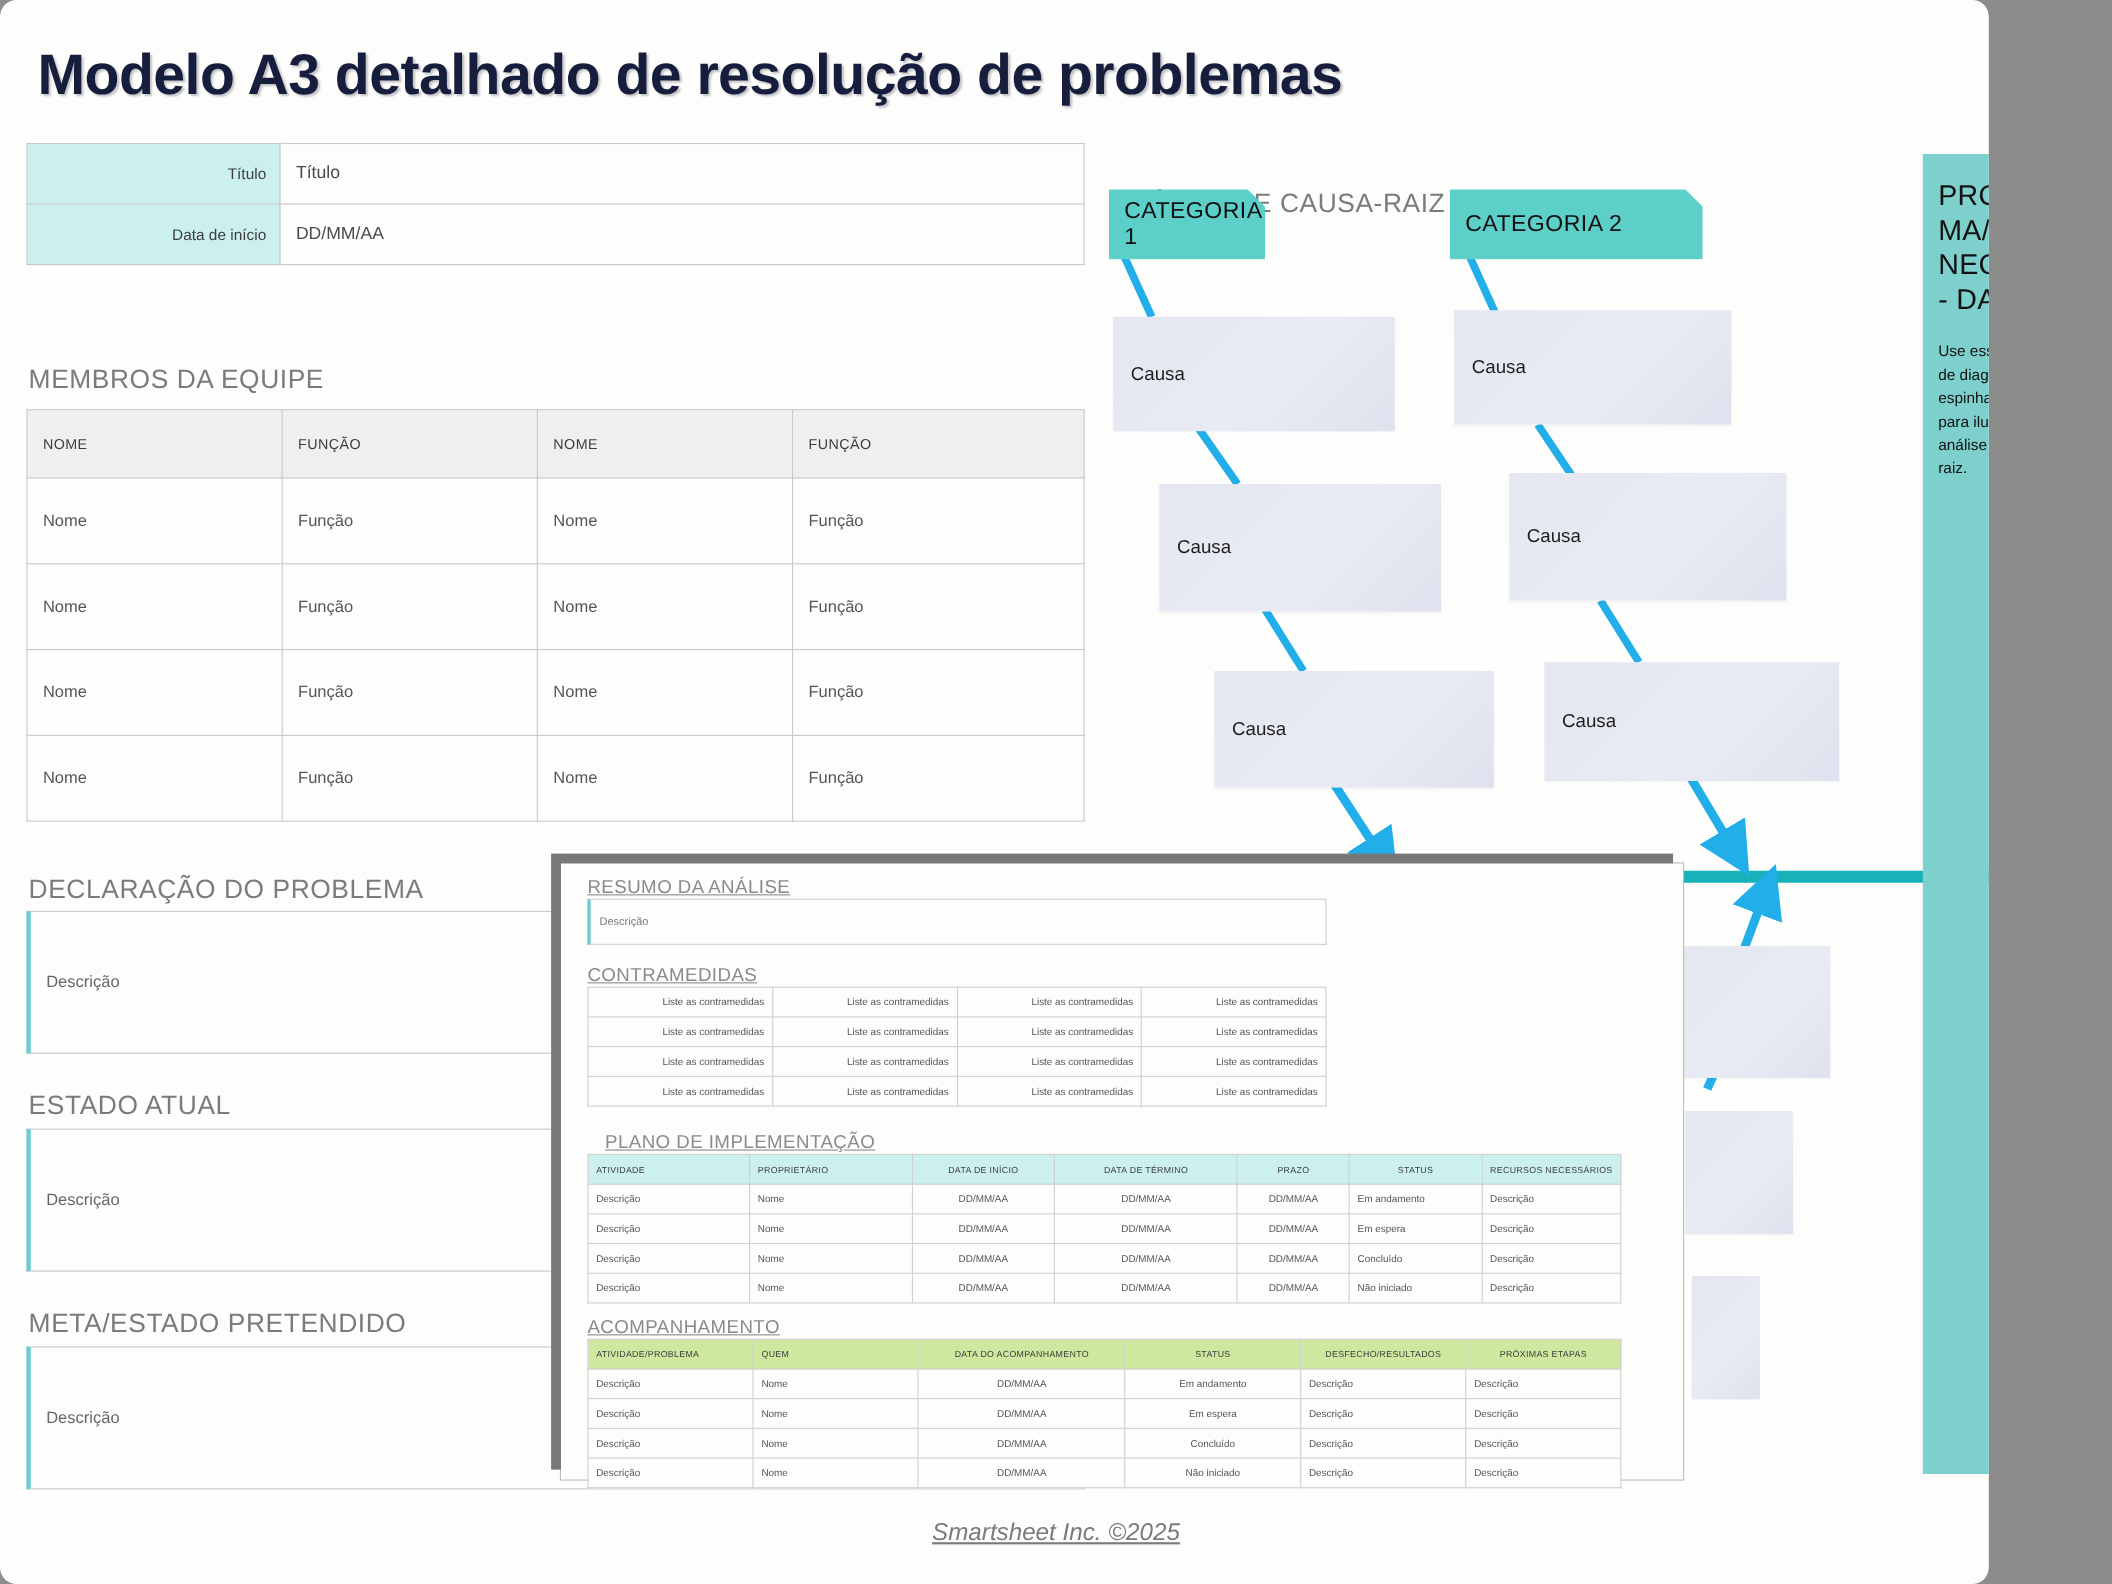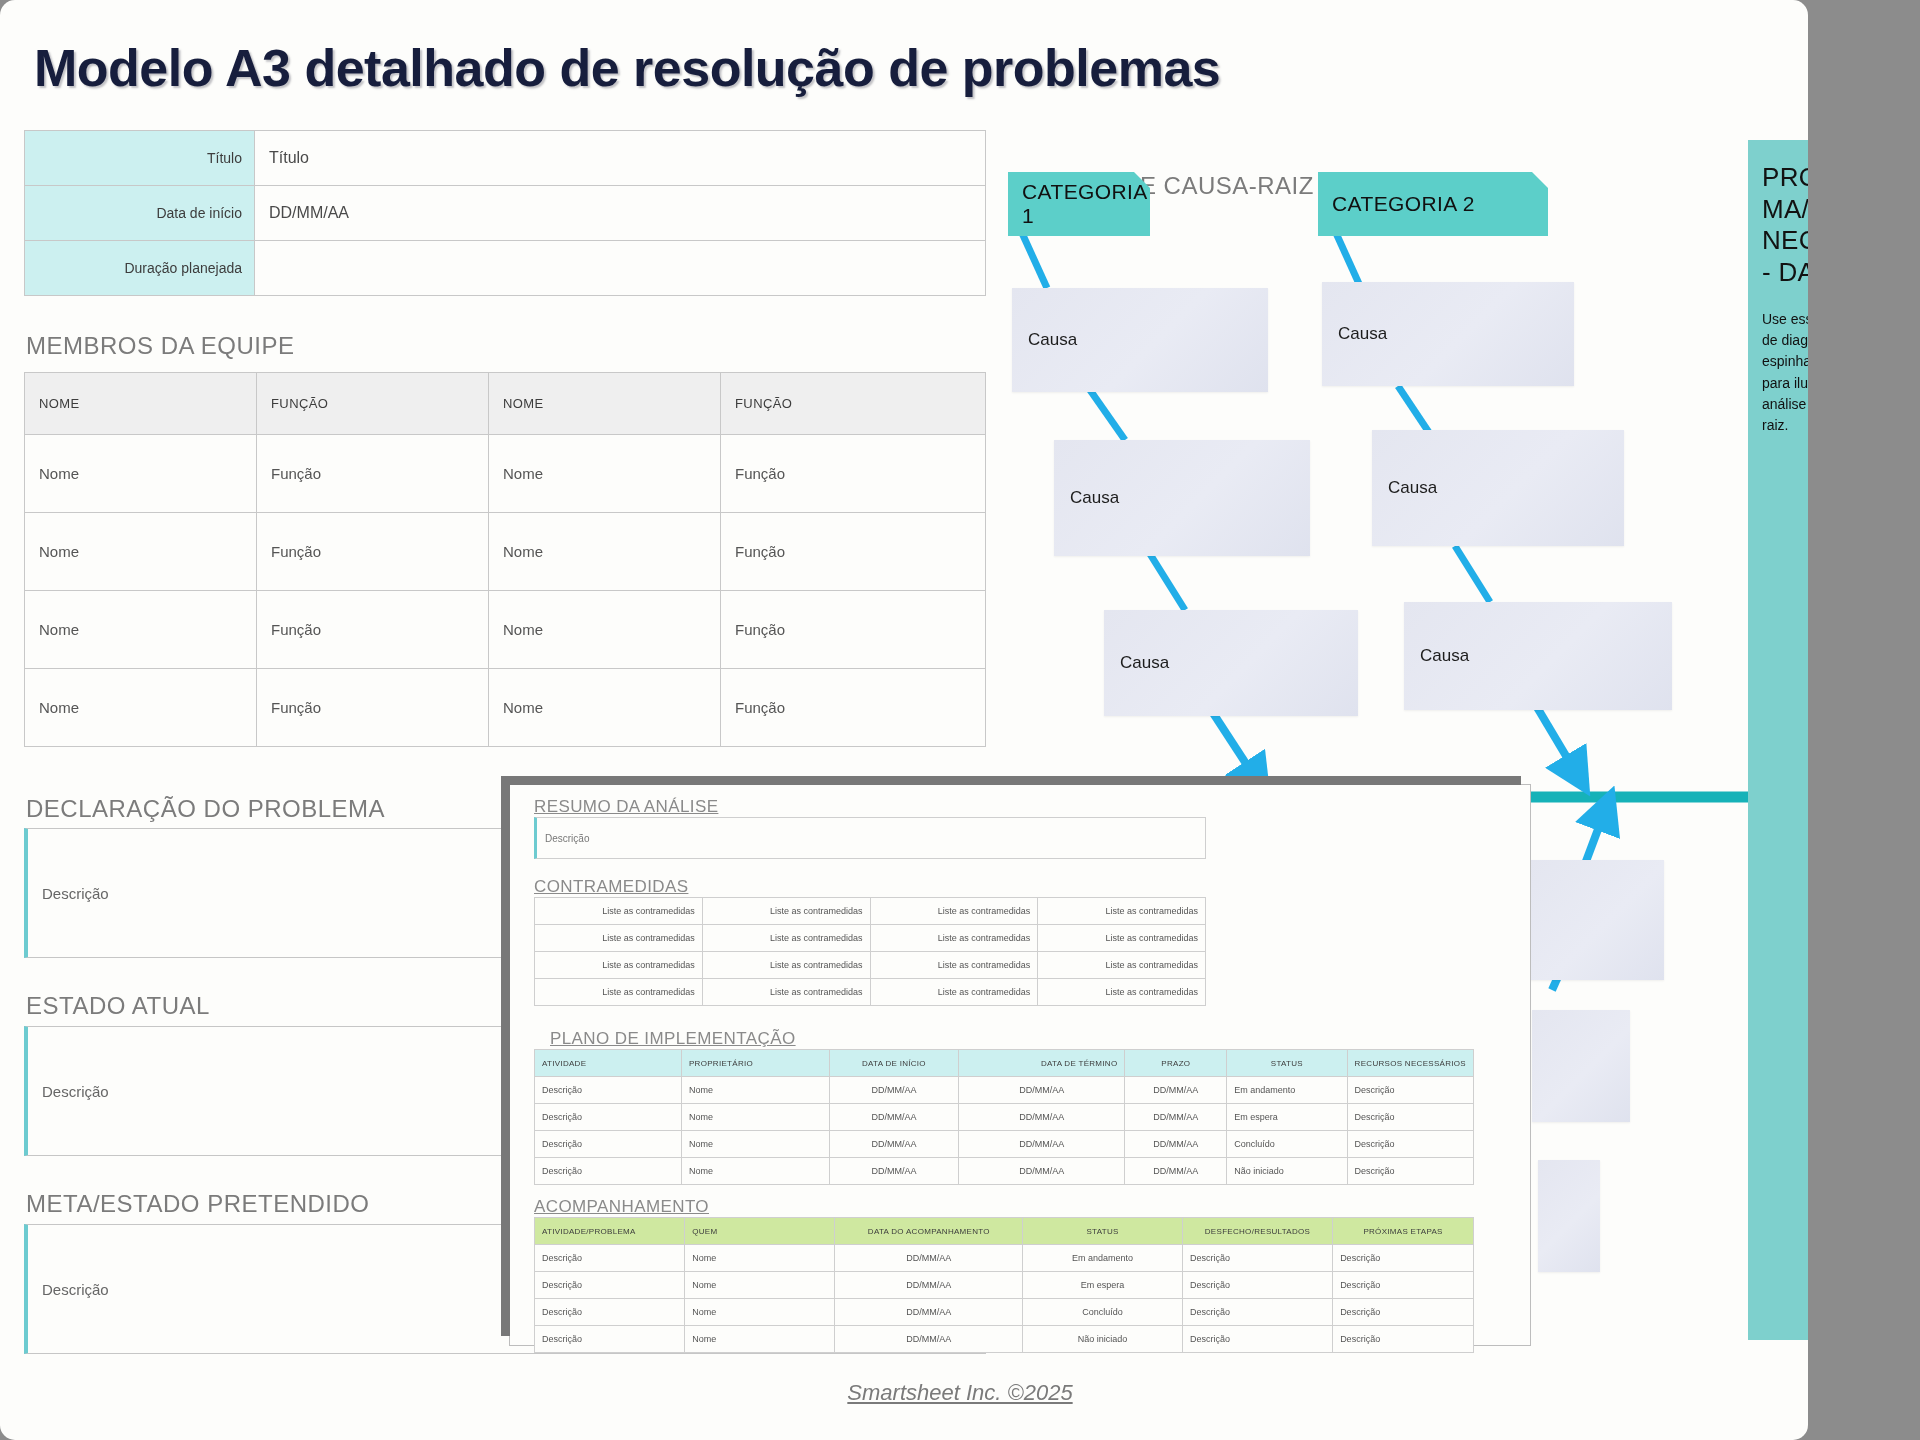--- a/index.html
+++ b/index.html
@@ -162,24 +162,20 @@
 
   <table class="info-table">
     <tbody>
       <tr>
         <td class="lbl">Título</td>
         <td class="val">Título</td>
       </tr>
       <tr>
         <td class="lbl">Data de início</td>
         <td class="val">DD/MM/AA</td>
-      </tr>
-      <tr>
-        <td class="lbl">Duração planejada</td>
-        <td class="val"></td>
       </tr>
     </tbody>
   </table>
 
   <div class="sec-head" style="left:26px; top:332px;">MEMBROS DA EQUIPE</div>
   <table class="team-table">
     <thead>
       <tr>
         <th>NOME</th>
         <th>FUNÇÃO</th>
@@ -330,21 +326,21 @@
         </tbody>
     </table>
 
     <div class="ov-head" style="left:40px; top:244px;">PLANO DE IMPLEMENTAÇÃO</div>
     <table class="ov plan" style="left:24px; top:264px; width:940px;padding-left:13px;">
       <thead>
           <tr id="plan-head">
             <th style="width: 16%;">ATIVIDADE</th>
             <th style="width: 16%;">PROPRIETÁRIO</th>
             <th style="width: 14%;">DATA DE INÍCIO</th>
-            <th style="width: 18%; text-align: right;">DATA DE TÉRMINO</th>
+            <th style="width: 18%;">DATA DE TÉRMINO</th>
             <th style="width: 11%;">PRAZO</th>
             <th style="width: 13%;">STATUS</th>
             <th style="width: 12%;">RECURSOS NECESSÁRIOS</th>
           </tr>
         </thead>
       <tbody id="plan-body">
           <tr>
             <td>Descrição</td>
             <td>Nome</td>
             <td class="c">DD/MM/AA</td>

